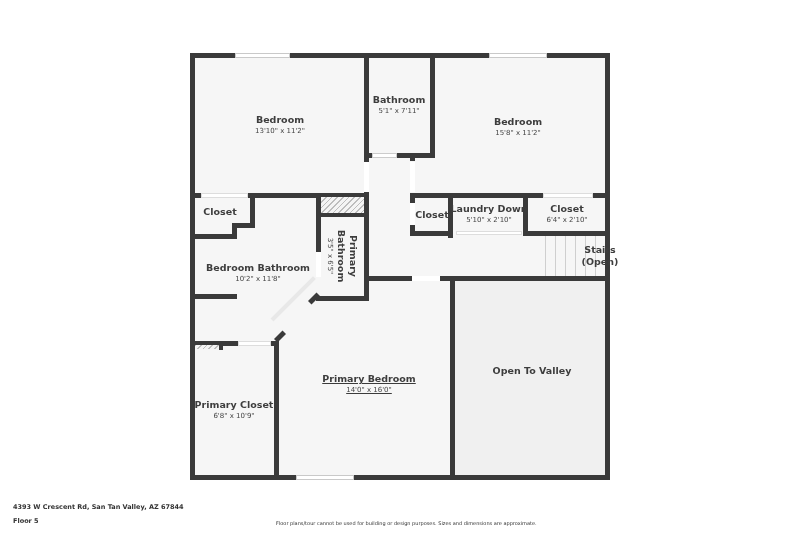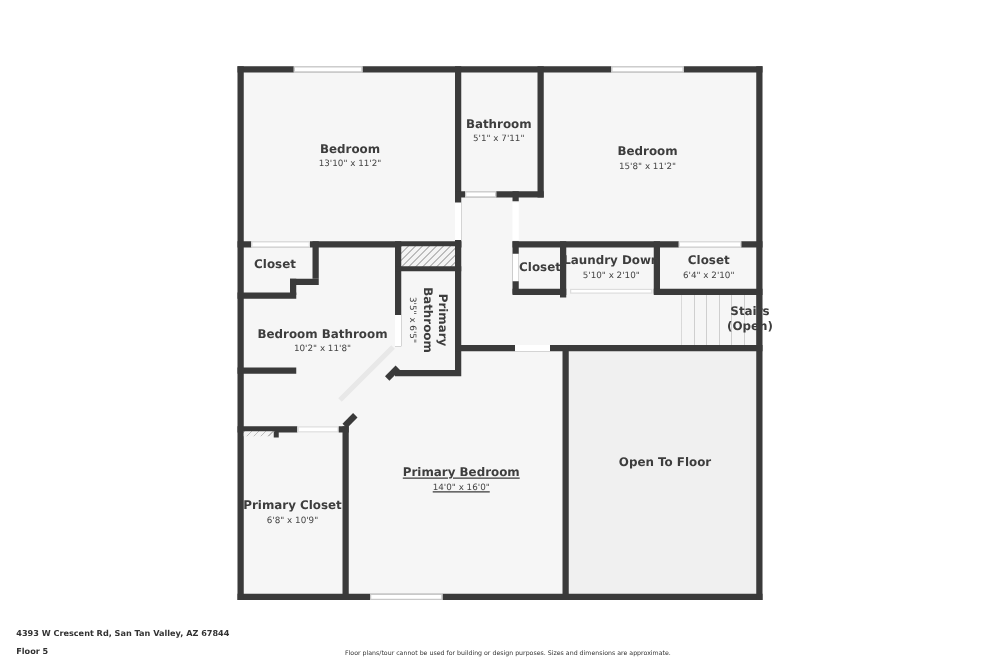--- a/index.html
+++ b/index.html
@@ -131,18 +131,18 @@
 </div>
 <div class="room" style="left:234px;top:410px;">
   <div class="n">Primary Closet</div>
   <div class="d">6'8" x 10'9"</div>
 </div>
 <div class="room" style="left:369px;top:384px;text-decoration:underline;">
   <div class="n">Primary Bedroom</div>
   <div class="d">14'0" x 16'0"</div>
 </div>
 <div class="room" style="left:532px;top:371px;">
-  <div class="n">Open To Floor</div>
+  <div class="n">Open To Valley</div>
 </div>
 
 <div class="footer" style="left:13px;top:503px;">4393 W Crescent Rd, San Tan Valley, AZ 67844</div>
 <div class="footer" style="left:13px;top:517px;">Floor 5</div>
 <div class="disc" style="left:276px;top:520px;">Floor plans/tour cannot be used for building or design purposes. Sizes and dimensions are approximate.</div>
 
 </body></html>

